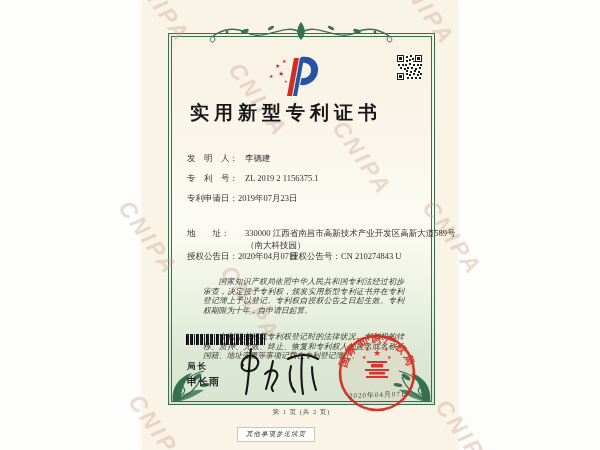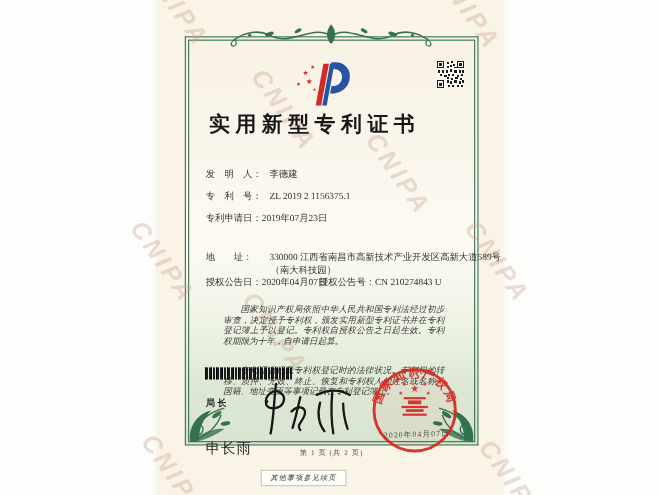--- a/index.html
+++ b/index.html
@@ -40,22 +40,22 @@
   .paras p{margin:16px;text-indent:2em;}
 
   .barcode{position:absolute;left:186px;top:334px;width:80px;height:11px;
            background:
              repeating-linear-gradient(90deg,#1d1d1d 0 1px,transparent 1px 2px),
              repeating-linear-gradient(90deg,#1d1d1d 0 2px,transparent 2px 5px);
            background-blend-mode:multiply;}
 
   .sig-title{position:absolute;left:187px;top:361px;font-size:8.5px;font-weight:bold;
              letter-spacing:2px;color:#262626;}
-  .sig-name{position:absolute;left:187px;top:375px;font-size:13px;font-weight:normal;
-            letter-spacing:1px;color:#262626;margin-top:24px;}
+  .sig-name{position:absolute;left:187px;top:375px;font-size:10px;font-weight:bold;
+            letter-spacing:1px;color:#262626;}
   .signature{position:absolute;left:228px;top:344px;}
 
   .seal{position:absolute;left:336px;top:332px;opacity:.92;}
   .seal-date{position:absolute;left:338px;top:390px;width:82px;text-align:center;
              font-size:7px;letter-spacing:1px;color:#41513f;transform:rotate(-2deg);}
 
   .page-no{position:absolute;left:168px;top:408px;width:267px;text-align:center;
            font-size:6.5px;color:#4e4e48;letter-spacing:1px;}
   .note-box{position:absolute;left:237px;top:427px;background:#fffefb;
             border:1px solid #ccc5b4;padding:2px 8px;font-size:6.5px;font-style:italic;

